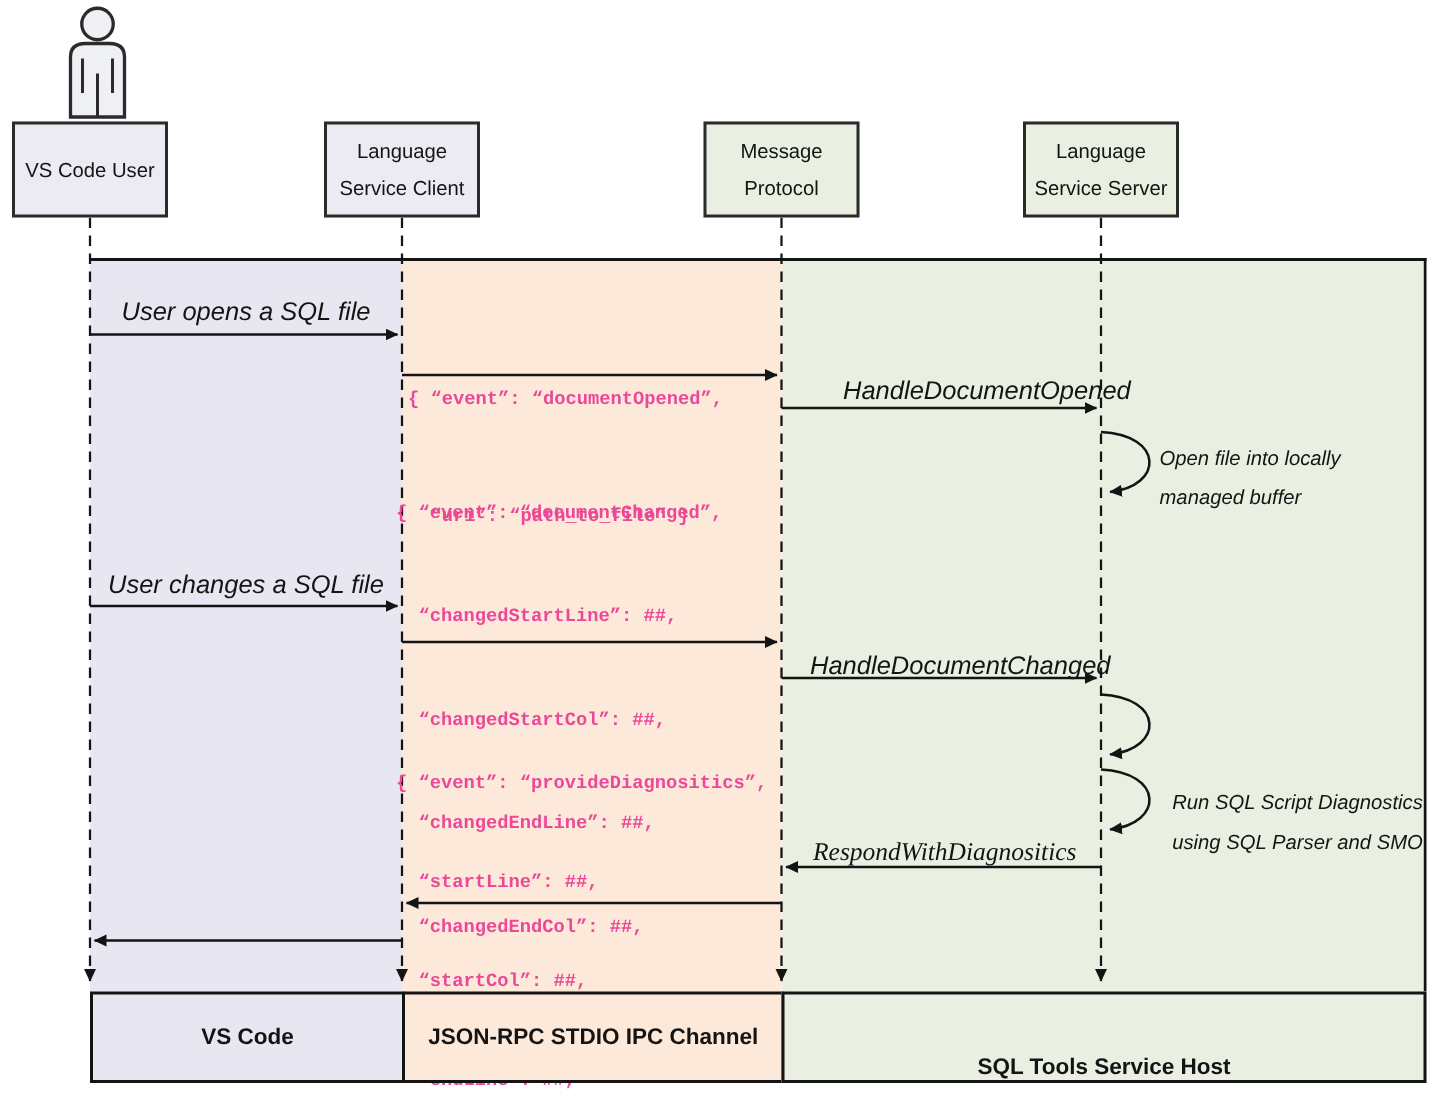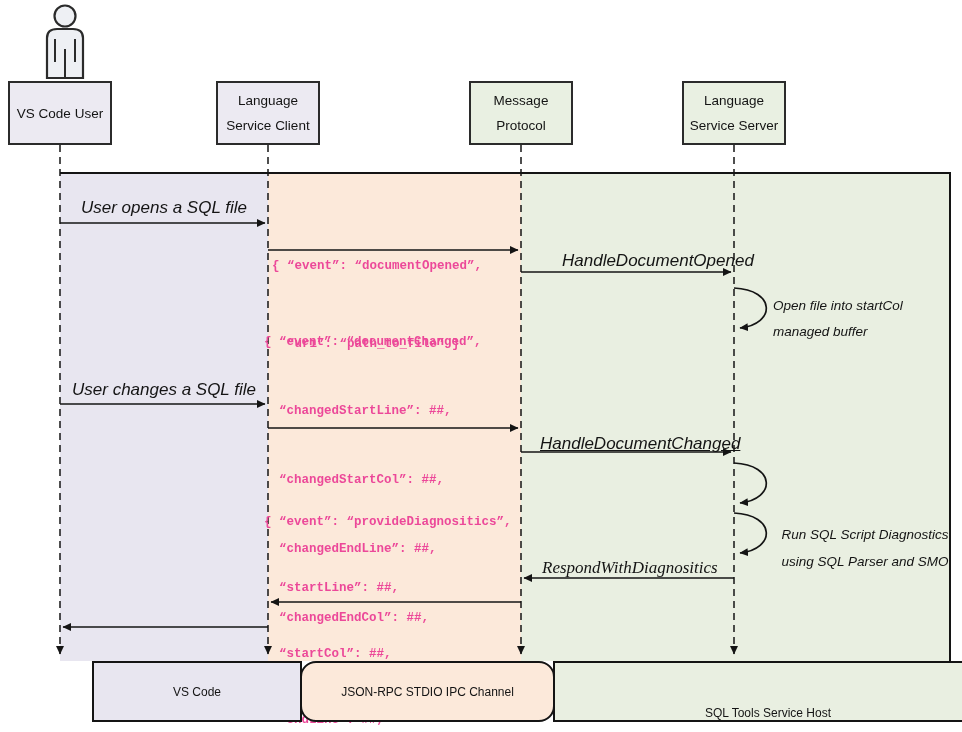--- a/index.html
+++ b/index.html
@@ -26,36 +26,36 @@
   }
   .actor-user { background:var(--actor-user-box-bg,#eceaf2); }
   .actor-svc  { background:var(--actor-service-box-bg,#e9f0e2); }
   .box-line:empty { display:none; }
   #actor-1 { left:8px; }  #actor-2 { left:216px; }
   #actor-3 { left:469px; } #actor-4 { left:682px; }
   
   .lane {
     position:absolute; top:661px; height:61px; border:2px solid #141414;
     box-sizing:border-box; display:flex; align-items:center; justify-content:center;
-    font-size:12px; font-weight:normal;margin-left:32px;
+    font-size:15px; font-weight:bold;
   }
   #lane-1 { left:60px;  width:210px; background:var(--lane-vscode-bg,#e8e6f0); }
-  #lane-2 { left:268px; width:255px; background:var(--lane-rpc-bg,#fce9da);border-radius:16px; }
+  #lane-2 { left:268px; width:255px; background:var(--lane-rpc-bg,#fce9da); }
   #lane-3 { left:521px; width:430px; background:var(--lane-host-bg,#e9efe1);align-items:flex-end; }
   
   svg.art { position:absolute; left:0; top:0; pointer-events:none; }
   
   .msg-label {
     position:absolute; font-style:italic; font-size:17px; line-height:18px;
     white-space:nowrap;
   }
   #lbl-user-opens    { left:60px;  top:199px; width:208px; text-align:center; }
   #lbl-handle-opened { left:542px; top:252px;margin-left:20px; }
   #lbl-user-changes  { left:60px;  top:381px; width:208px; text-align:center; }
-  #lbl-handle-changed{ left:540px; top:435px;text-decoration:underline; }
+  #lbl-handle-changed{ left:540px; top:435px; }
   #lbl-respond       { left:542px; top:559px;font-family:Liberation Serif, serif; }
   #lbl-user-receives { left:60px;  top:574px; width:210px; text-align:center; line-height:26px; }
   .note { position:absolute; font-style:italic; font-size:13.5px; line-height:26px; white-space:nowrap; }
   #note-open-file   { left:773px; top:293px; }
   #note-update-buf  { left:770px; top:468px; width:160px; text-align:center; }
   #note-run-diag    { left:765px; top:521px; width:200px; text-align:center; line-height:27px; }
   
   .payload {
     position:absolute; font-family:"Liberation Mono", monospace; font-weight:700;
     font-size:12.5px; white-space:pre; color:#ec4899;
@@ -131,21 +131,21 @@
     <div class="box-line">Service Server</div>
   </div>
 
   <div class="msg-label" id="lbl-user-opens">User opens a SQL file</div>
   <div class="msg-label" id="lbl-handle-opened">HandleDocumentOpened</div>
   <div class="msg-label" id="lbl-user-changes">User changes a SQL file</div>
   <div class="msg-label" id="lbl-handle-changed">HandleDocumentChanged</div>
   <div class="msg-label" id="lbl-respond">RespondWithDiagnositics</div>
 
   <div class="note" id="note-open-file">
-    <div>Open file into startCol</div>
+    <div>Open file into locally</div>
     <div>managed buffer</div>
   </div>
   <div class="note" id="note-run-diag">
     <div>Run SQL Script Diagnostics</div>
     <div>using SQL Parser and SMO</div>
   </div>
 
   <div class="payload" id="payload-1">
     <div>{ “event”: “documentOpened”,</div>
     <div>  “uri”: “path_to_file” }</div>

